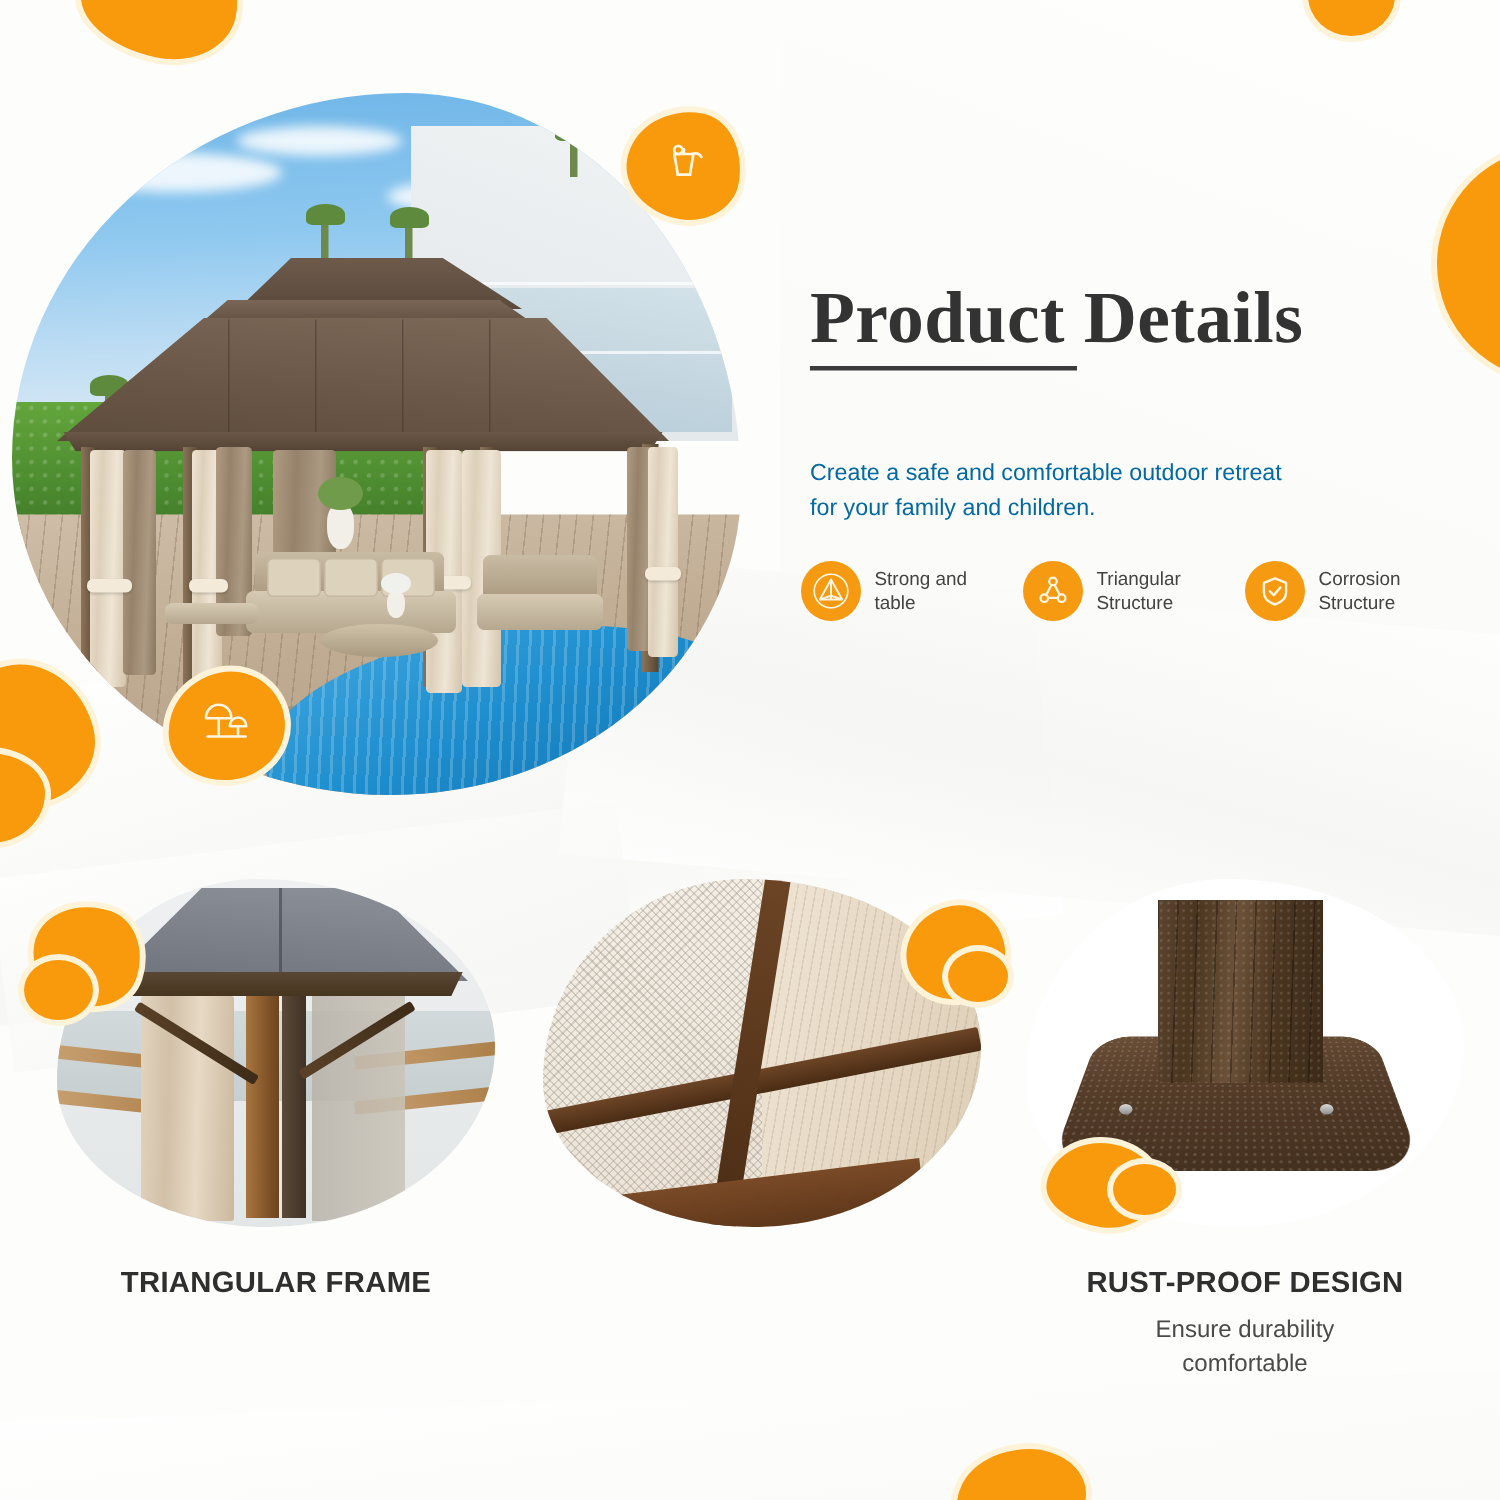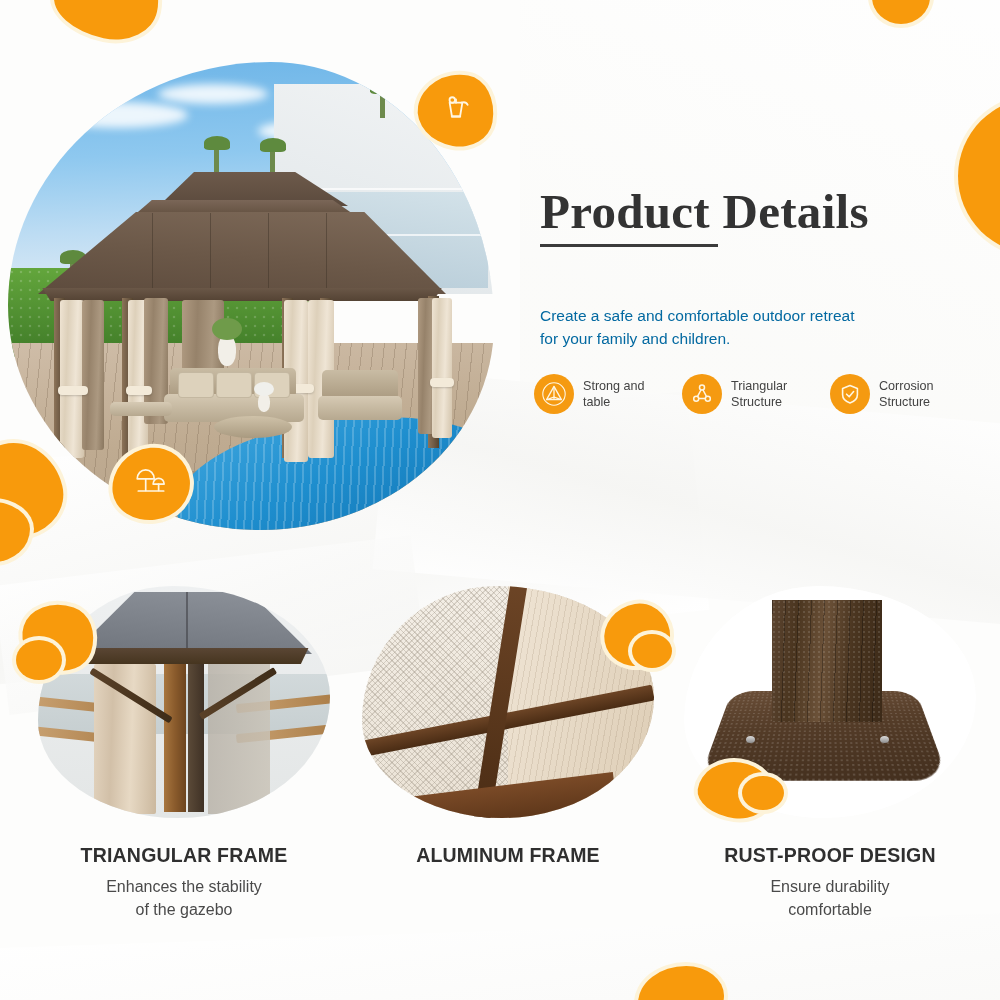--- a/index.html
+++ b/index.html
@@ -374,38 +374,33 @@
         <div class="k1-post" style="left:150px;width:16px;background:linear-gradient(90deg,#5b4a38,#3f3125);"></div>
 
         <div class="k1-brace" style="left:46px;top:106px;width:94px;transform:rotate(32deg);"></div>
         <div class="k1-brace" style="left:156px;top:104px;width:88px;transform:rotate(-32deg);"></div>
 
         <div class="k1-roof"></div>
         <div class="k1-roof-seam"></div>
         <div class="k1-fascia"></div>
       </div>
       <div class="card-h">TRIANGULAR FRAME</div>
-      <div class="card-p">
-        <span>Enhances the stability</span><br>
-        <span>of the gazebo</span>
-      </div>
     </div>
 
     <div class="card c2">
       <div class="card-img">
         <div class="k2-bg"></div>
         <div class="k2-mesh"></div>
         <div class="k2-panelr">
             <div class="k2-panelr-lines"></div>
           </div>
         <div class="k2-beam k2-bh"></div>
         <div class="k2-beam k2-bv"></div>
         <div class="k2-low"></div>
       </div>
-      <div class="card-h">ALUMINUM FRAME</div>
     </div>
 
     <div class="card c3">
       <div class="card-img">
         <div class="k3-bg"></div>
         <div class="k3-plate">
           <div class="k3-plate-tex"></div>
         </div>
         <div class="k3-screw" style="left:62px;top:150px;"></div>
         <div class="k3-screw" style="left:196px;top:150px;"></div>

